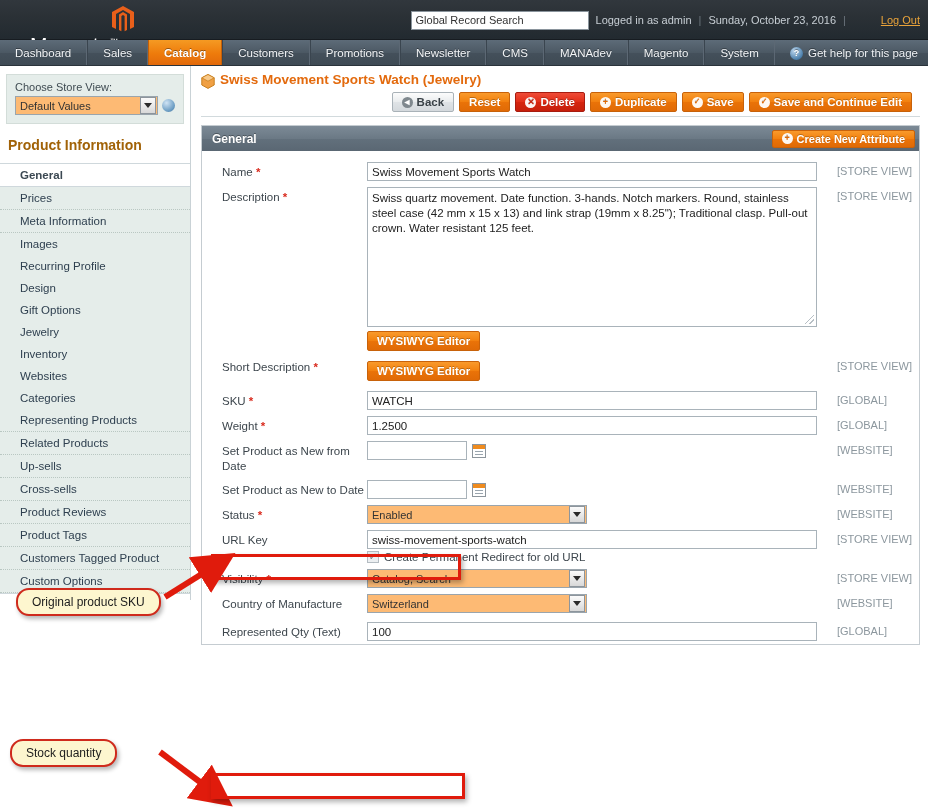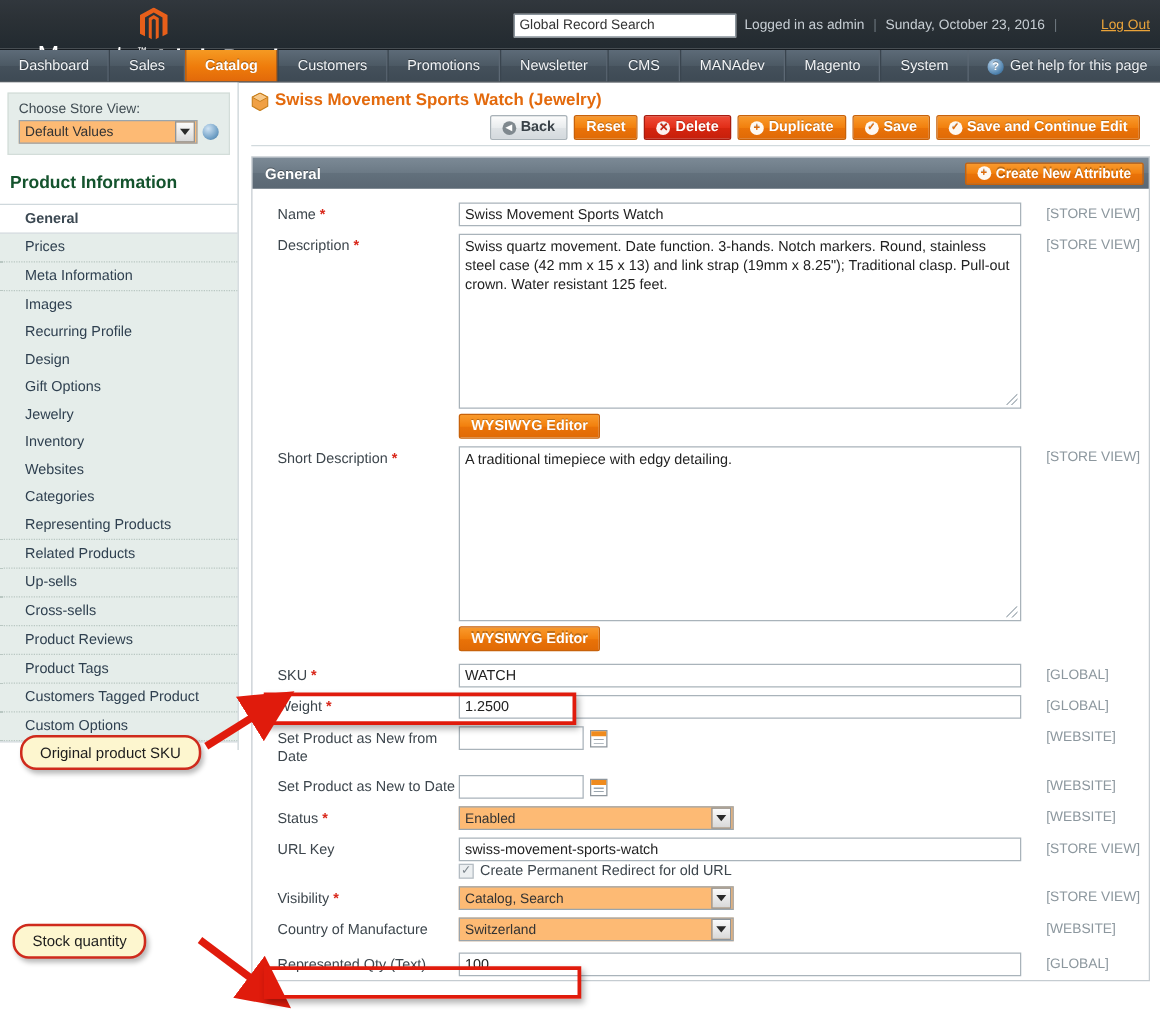--- a/index.html
+++ b/index.html
@@ -114,21 +114,21 @@
     border-top:5px solid #2a2a2a;
   }
   .store-sel { flex:1; width:140px; }
   .globe {
     width:13px; height:13px; border-radius:50%;
     background:radial-gradient(circle at 35% 30%,#cfe3f4,#6d9ec4 65%,#3f6f99);
     flex:0 0 13px;
   }
 
   .pi-title {
-    font-size:14px; font-weight:bold; color:#14532d;
+    font-size:14px; font-weight:bold; color:#a16207;
     padding:13px 0 10px 8px;
     border-bottom:1px solid #cfd8dc;
   }
   .side-list { list-style:none; margin:0; padding:0; background:#e5edea; }
   .side-list li {
     font-size:11.5px; color:#2f4050;
     padding:5px 0 5px 20px;
     cursor:pointer;
     border-bottom:1px dotted #b9c7c2;
   }
@@ -442,24 +442,20 @@
             </button>
           </div>
           <div class="fscope">[STORE VIEW]</div>
         </div>
 
         <div class="frow">
           <div class="flabel">
             <span>Short Description</span> <span class="req">*</span>
           </div>
           <div class="fctl">
-            <div class="ta-wrap">
-              <textarea class="ta" style="height: 140px;">A traditional timepiece with edgy detailing.</textarea>
-              <span class="ta-grip"></span>
-            </div>
             <button class="btn wys-btn">
               <span>WYSIWYG Editor</span>
             </button>
           </div>
           <div class="fscope">[STORE VIEW]</div>
         </div>
 
         <div class="frow" style="margin-top:4px">
           <div class="flabel">
             <span>SKU</span> <span class="req">*</span>

